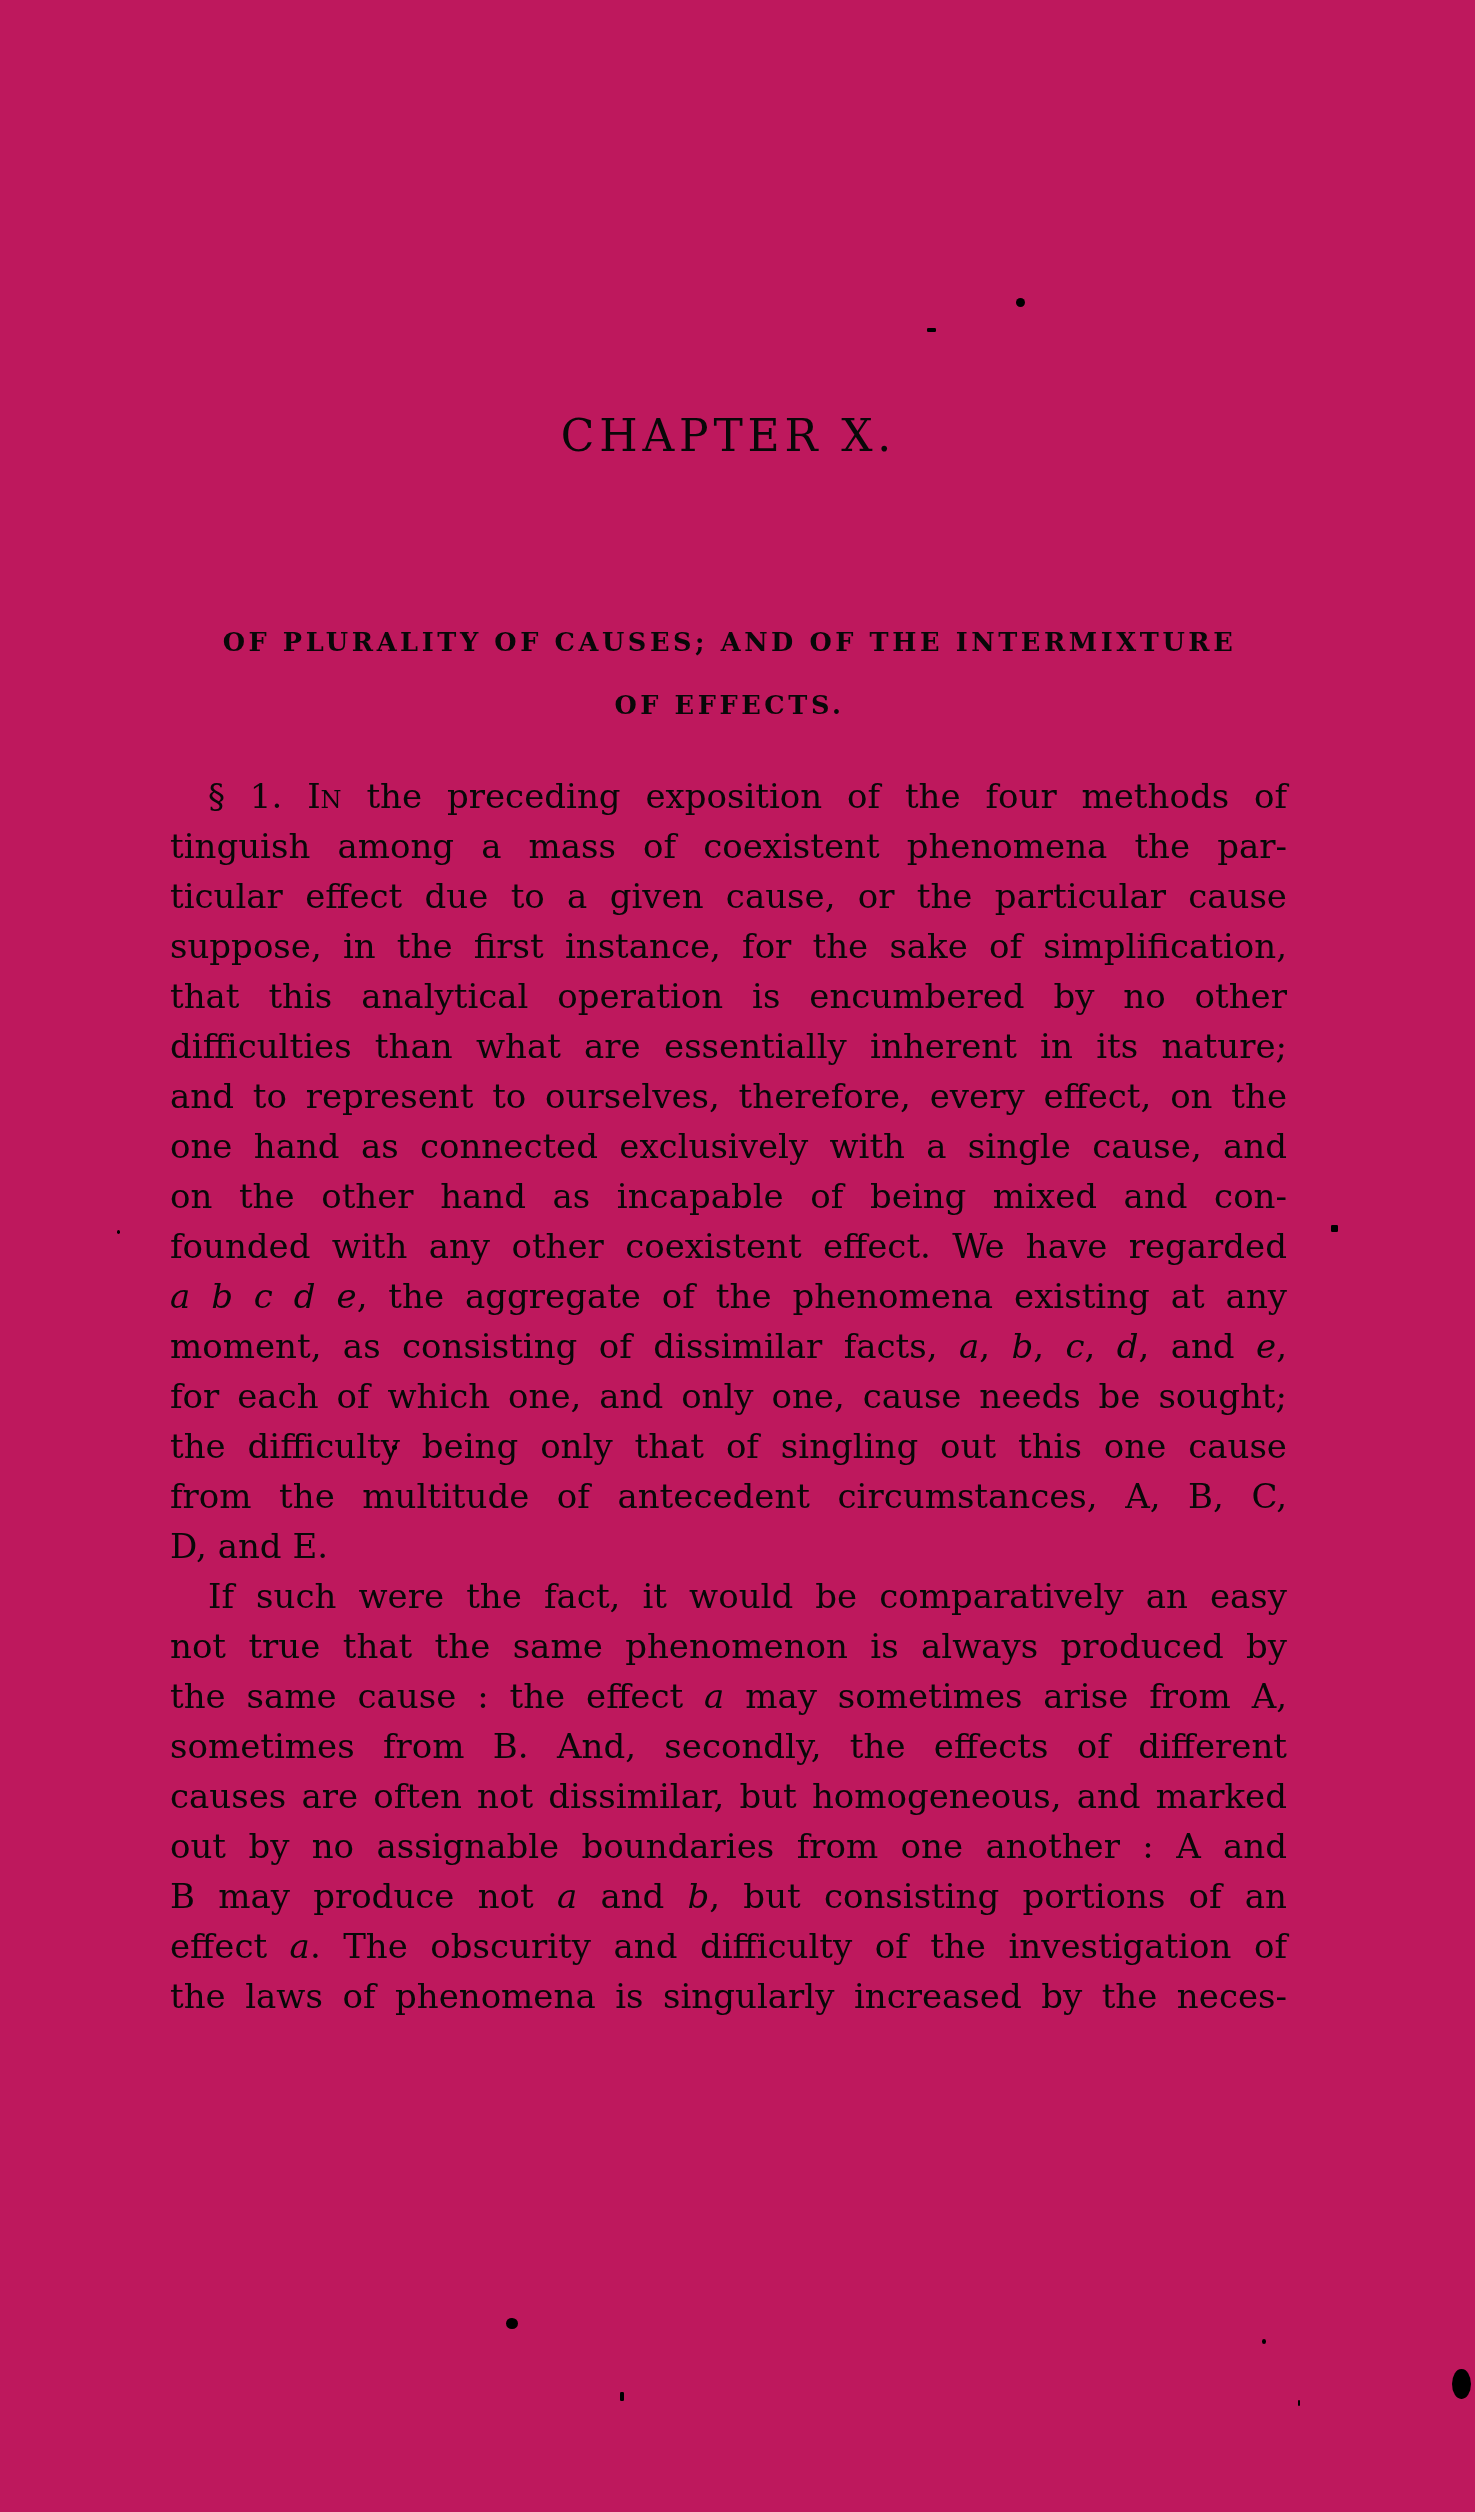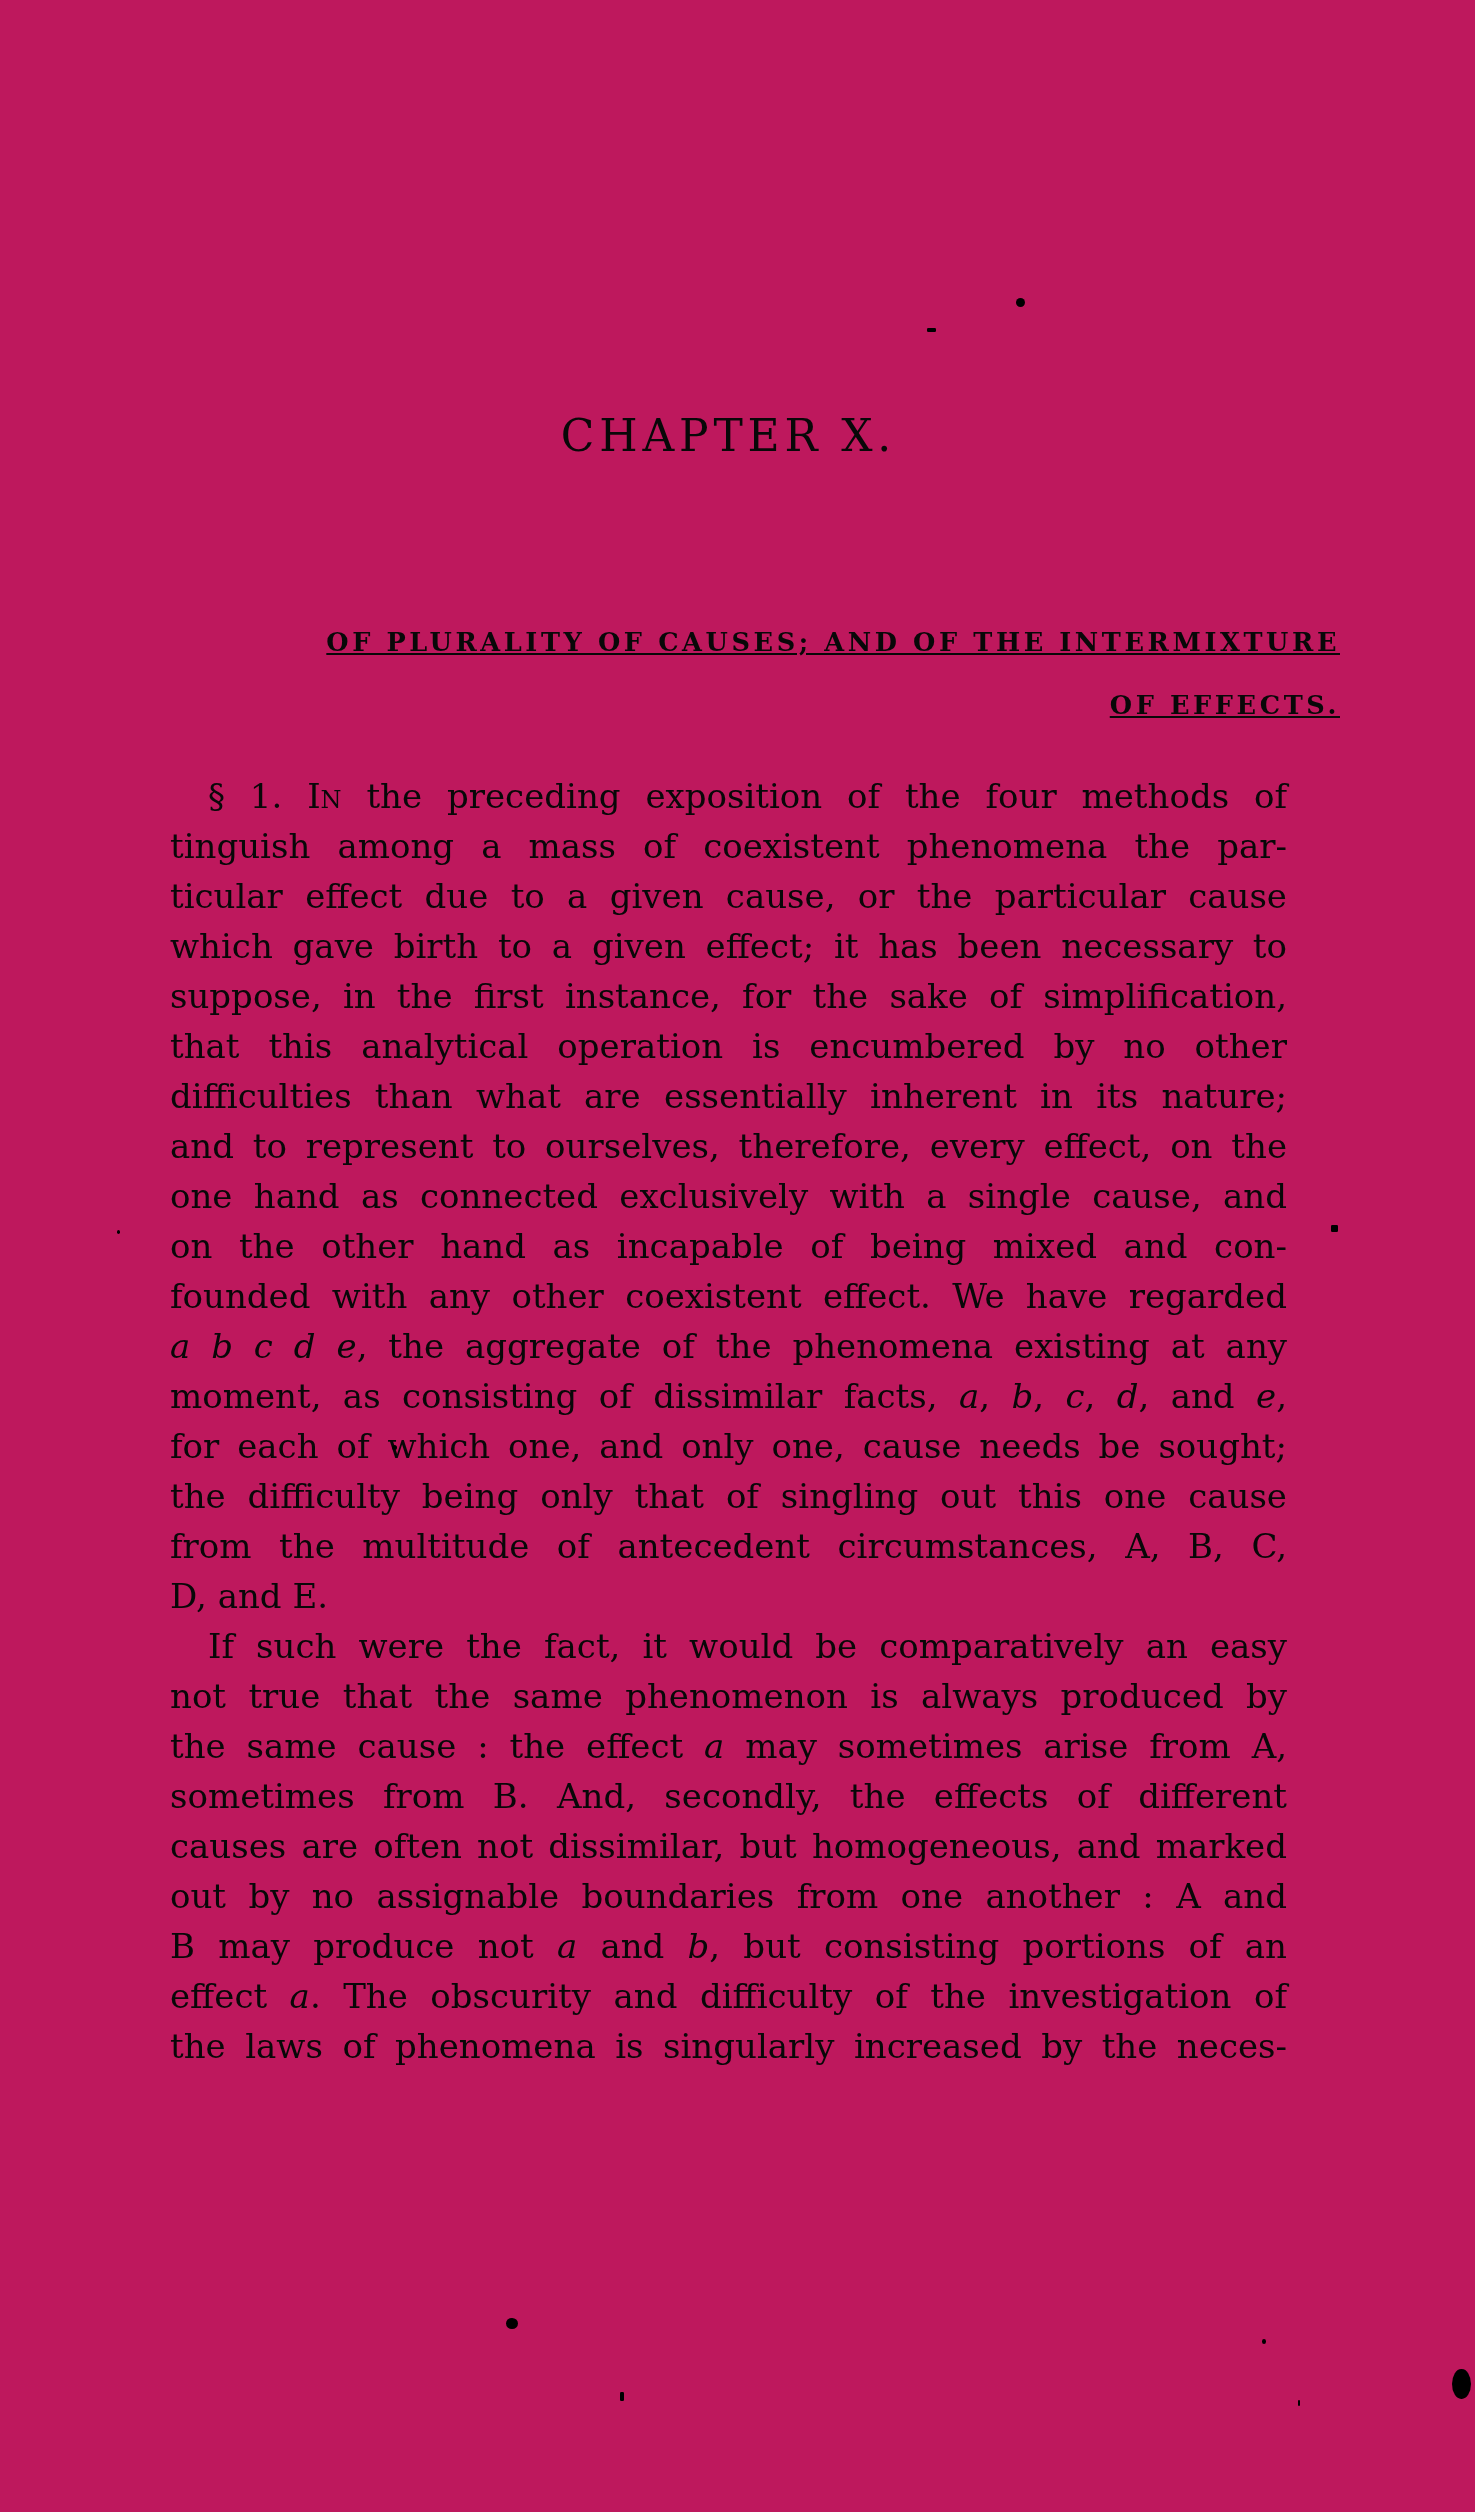--- a/index.html
+++ b/index.html
@@ -25,26 +25,25 @@
     font-size: 44px;
     letter-spacing: 4.8px;
     font-weight: 400;
     white-space: nowrap;
   }
   .section-heading {
     position: absolute;
     top: 611px;
     left: 119px;
     width: 1221px;
-    text-align: right;
+    text-align: center;
     font-size: 25.6px;
     font-weight: 700;
     letter-spacing: 3.6px;
     line-height: 63px;
-    text-decoration: underline;
   }
   .heading-line { display: block; white-space: nowrap; }
   .body-text {
     position: absolute;
     top: 771px;
     left: 170px;
     width: 1117px;
     font-size: 34px;
     line-height: 50px;
   }
@@ -76,21 +75,20 @@
 
   <div class="section-heading">
     <span class="heading-line">OF PLURALITY OF CAUSES; AND OF THE INTERMIXTURE</span>
     <span class="heading-line">OF EFFECTS.</span>
   </div>
 
   <div class="body-text">
       <div class="text-line indent"><span>§ 1. I</span><span class="seg-sc">n</span><span> the preceding exposition of the four methods of</span></div>
       <div class="text-line"><span>tinguish among a mass of coexistent phenomena the par-</span></div>
       <div class="text-line"><span>ticular effect due to a given cause, or the particular cause</span></div>
-      <div class="text-line"><span>which gave birth to a given effect; it has been necessary to</span></div>
       <div class="text-line"><span>suppose, in the first instance, for the sake of simplification,</span></div>
       <div class="text-line"><span>that this analytical operation is encumbered by no other</span></div>
       <div class="text-line"><span>difficulties than what are essentially inherent in its nature;</span></div>
       <div class="text-line"><span>and to represent to ourselves, therefore, every effect, on the</span></div>
       <div class="text-line"><span>one hand as connected exclusively with a single cause, and</span></div>
       <div class="text-line"><span>on the other hand as incapable of being mixed and con-</span></div>
       <div class="text-line"><span>founded with any other coexistent effect. We have regarded</span></div>
       <div class="text-line"><span class="seg-i">a b c d e</span><span>, the aggregate of the phenomena existing at any</span></div>
       <div class="text-line"><span>moment, as consisting of dissimilar facts, </span><span class="seg-i">a</span><span>, </span><span class="seg-i">b</span><span>, </span><span class="seg-i">c</span><span>, </span><span class="seg-i">d</span><span>, and </span><span class="seg-i">e</span><span>,</span></div>
       <div class="text-line"><span>for each of which one, and only one, cause needs be sought;</span></div>

